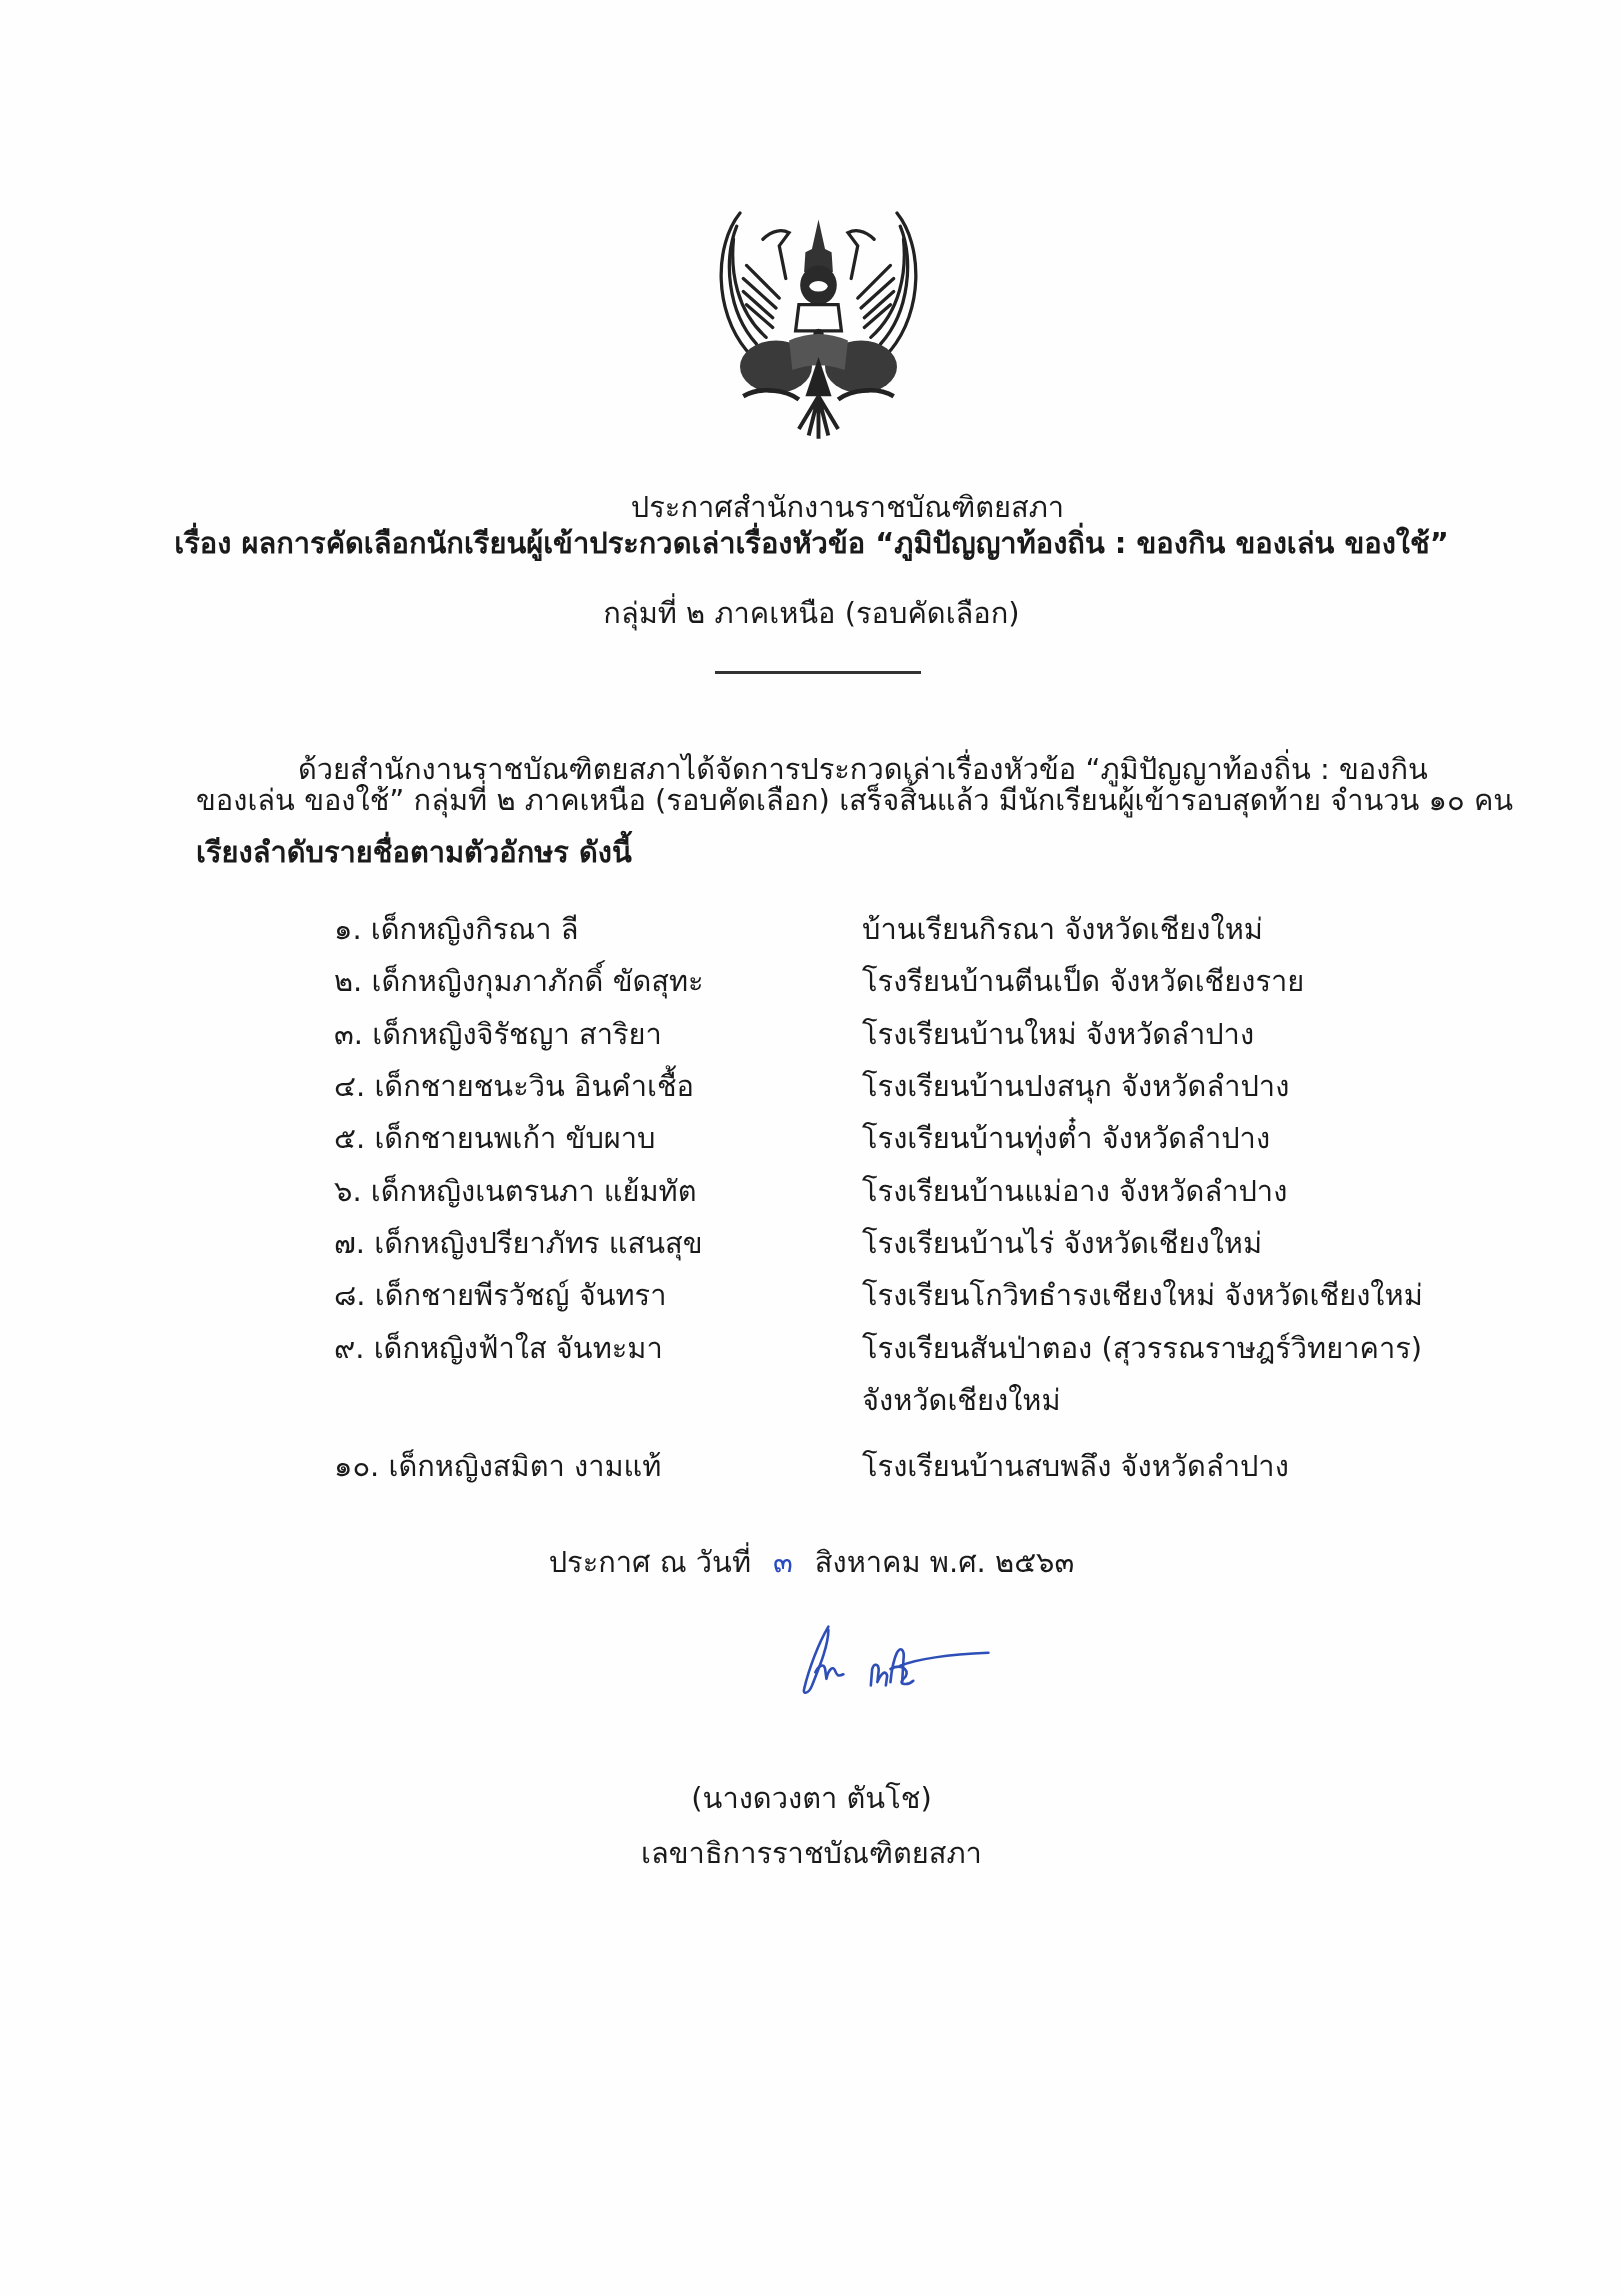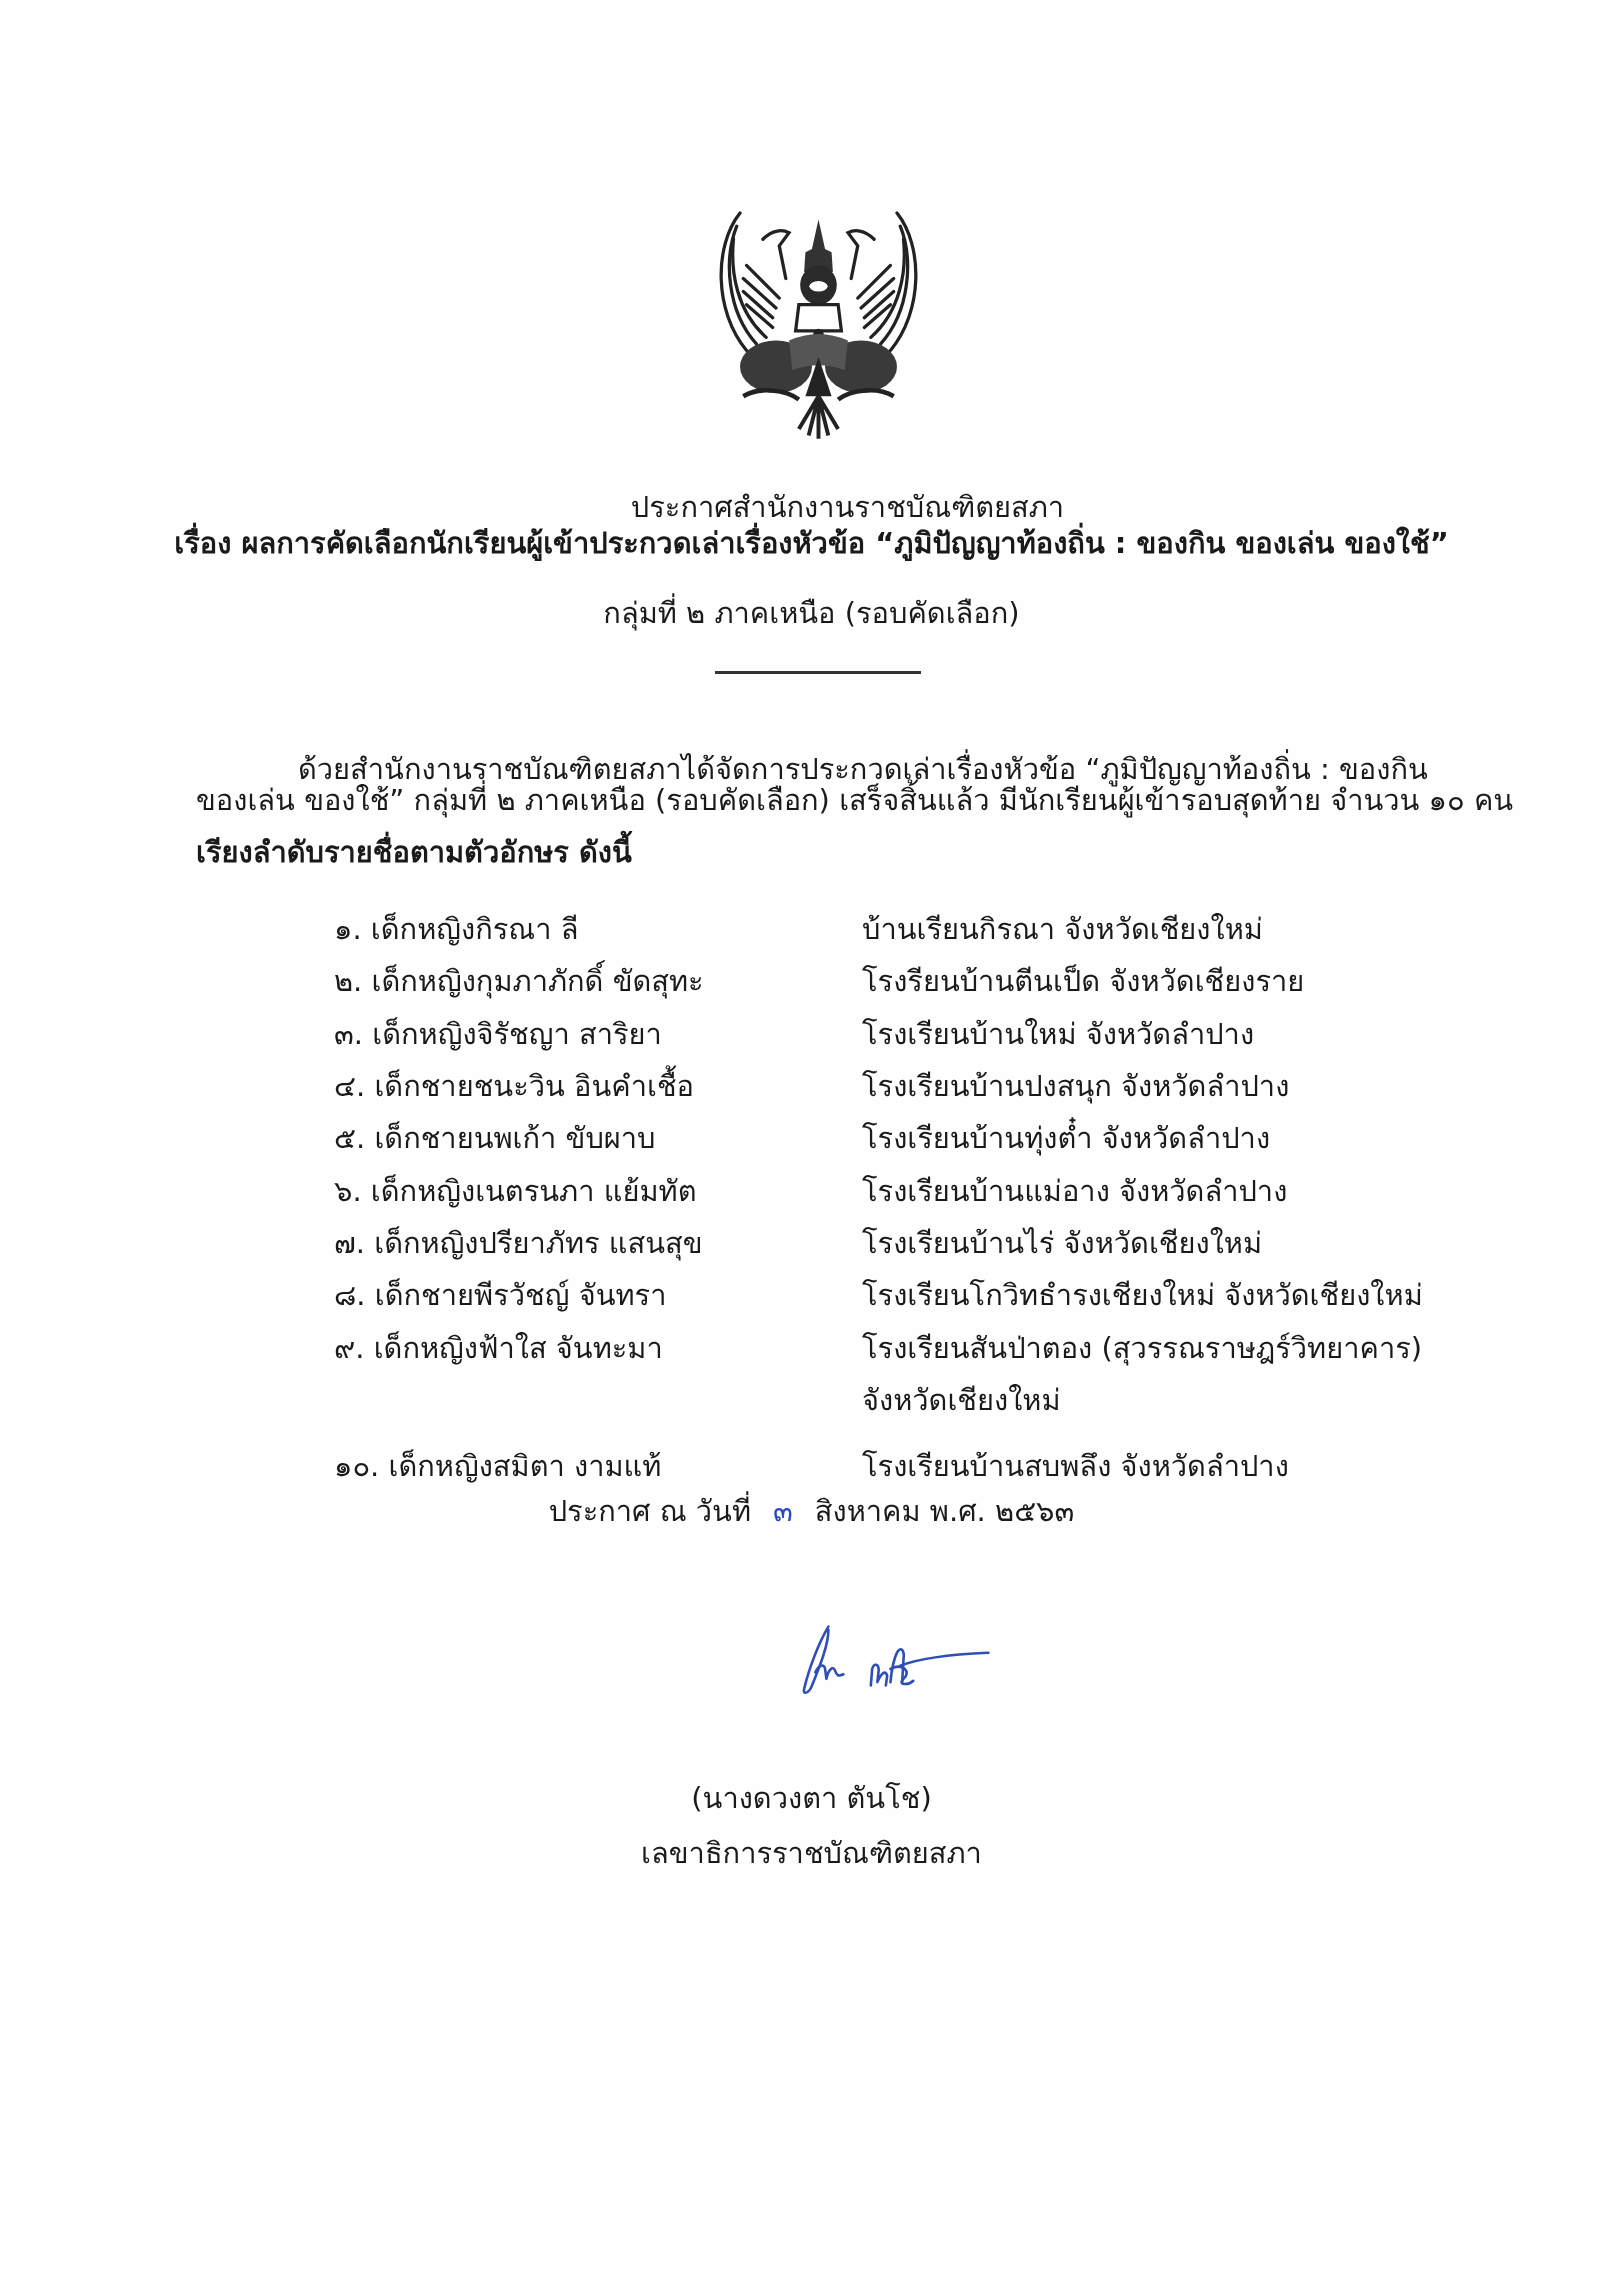--- a/index.html
+++ b/index.html
@@ -106,21 +106,21 @@
     </div>
     <div class="list-row" style="top:1381px;">
       <span class="school">จังหวัดเชียงใหม่</span>
     </div>
     <div class="list-row" style="top:1447px;">
       <span class="name">๑๐. เด็กหญิงสมิตา  งามแท้</span>
       <span class="school">โรงเรียนบ้านสบพลึง  จังหวัดลำปาง</span>
     </div>
   </div>
 
-  <div class="date-line" style="top:1492px;">
+  <div class="date-line" style="top:1543px;">
     <span>ประกาศ ณ วันที่</span><span class="day">๓</span><span>สิงหาคม  พ.ศ.  ๒๕๖๓</span>
   </div>
 
   <svg class="signature" viewBox="0 0 320 120">
     <g fill="none" stroke="#2f4fb8" stroke-width="4" stroke-linecap="round" stroke-linejoin="round">
       <path d="M45 5 C 30 30, 15 70, 8 100 C 5 110, 15 108, 20 95 C 30 70, 45 35, 45 10"></path>
       <path d="M25 75 C 30 65, 38 60, 40 70 L 42 85 C 45 70, 52 65, 55 72 C 58 80, 60 82, 68 78"></path>
       <path d="M110 95 L 112 70 C 115 60, 122 62, 122 72 L 120 90 C 125 78, 132 70, 135 80 L 133 95"></path>
       <path d="M140 90 C 142 70, 145 55, 150 45 C 155 35, 162 40, 160 55 L 158 90"></path>
       <path d="M155 65 C 180 55, 220 48, 290 45"></path>

